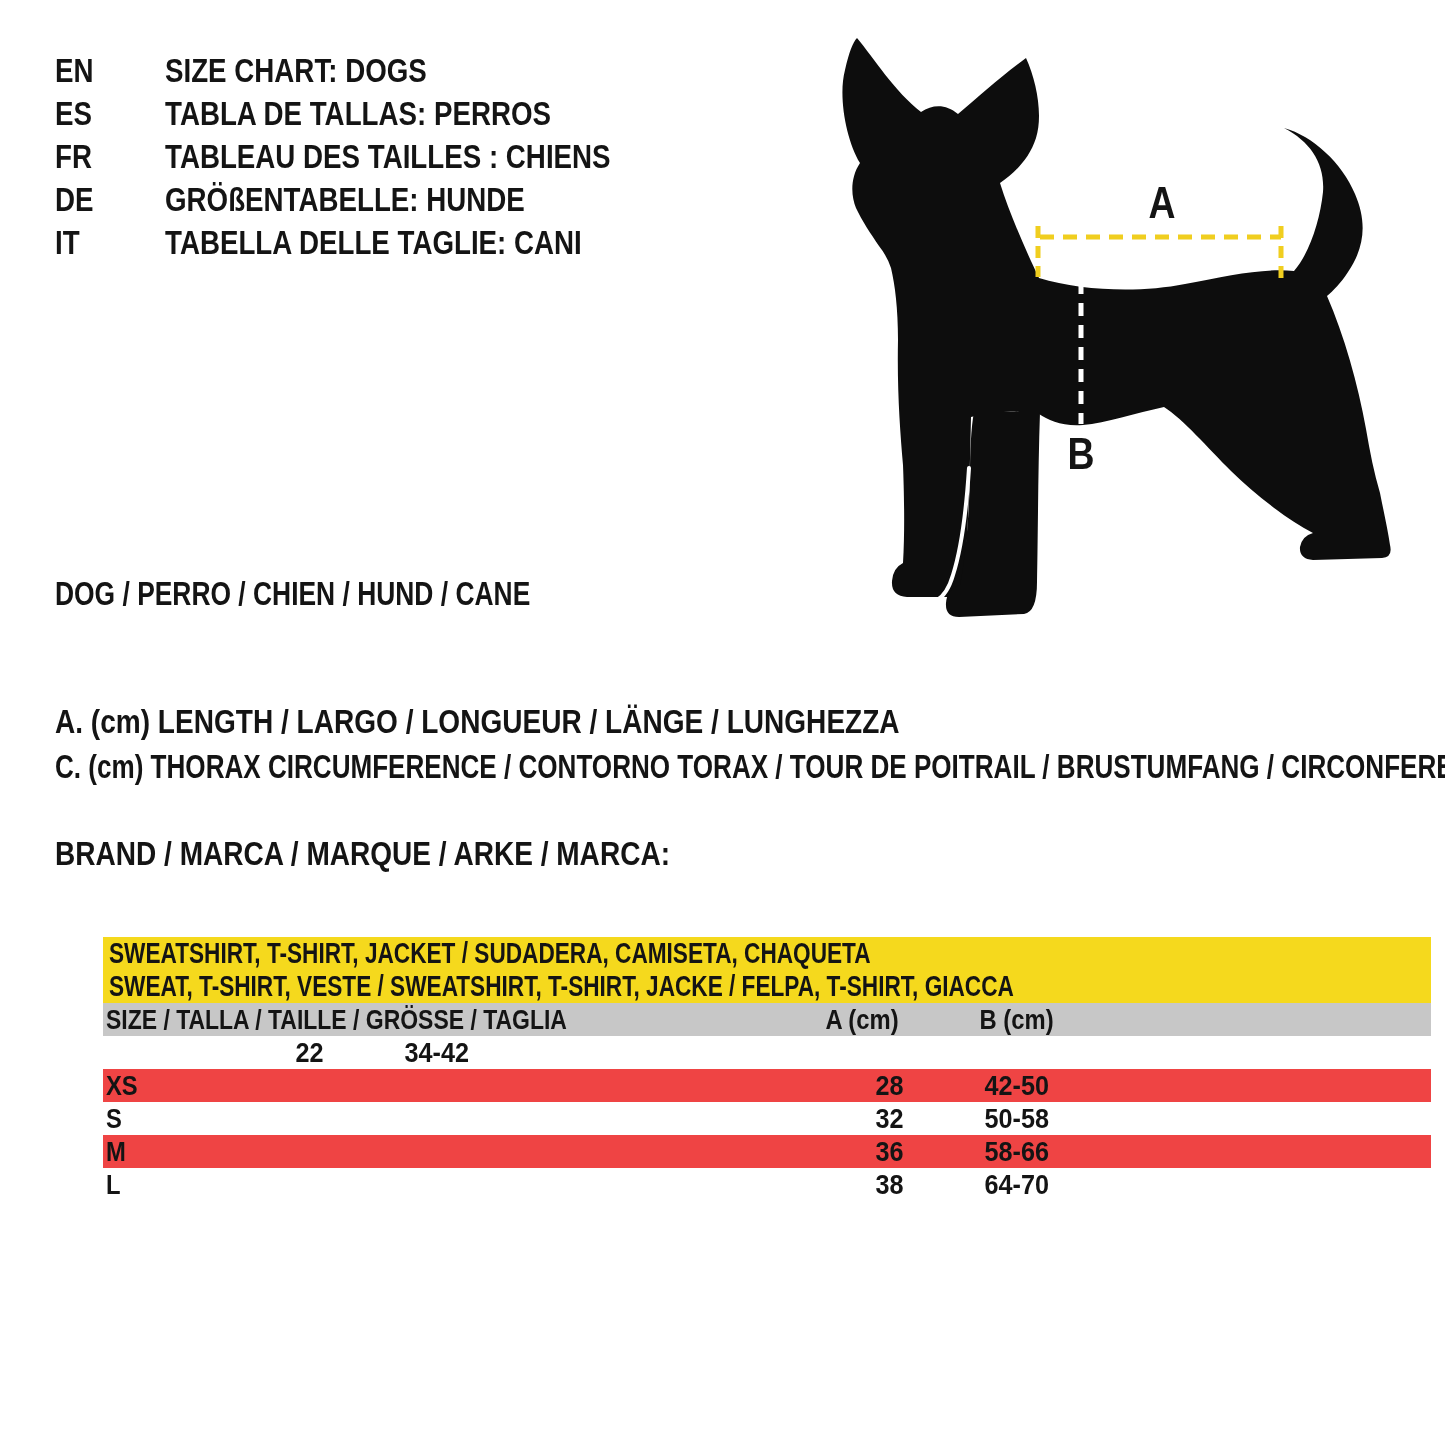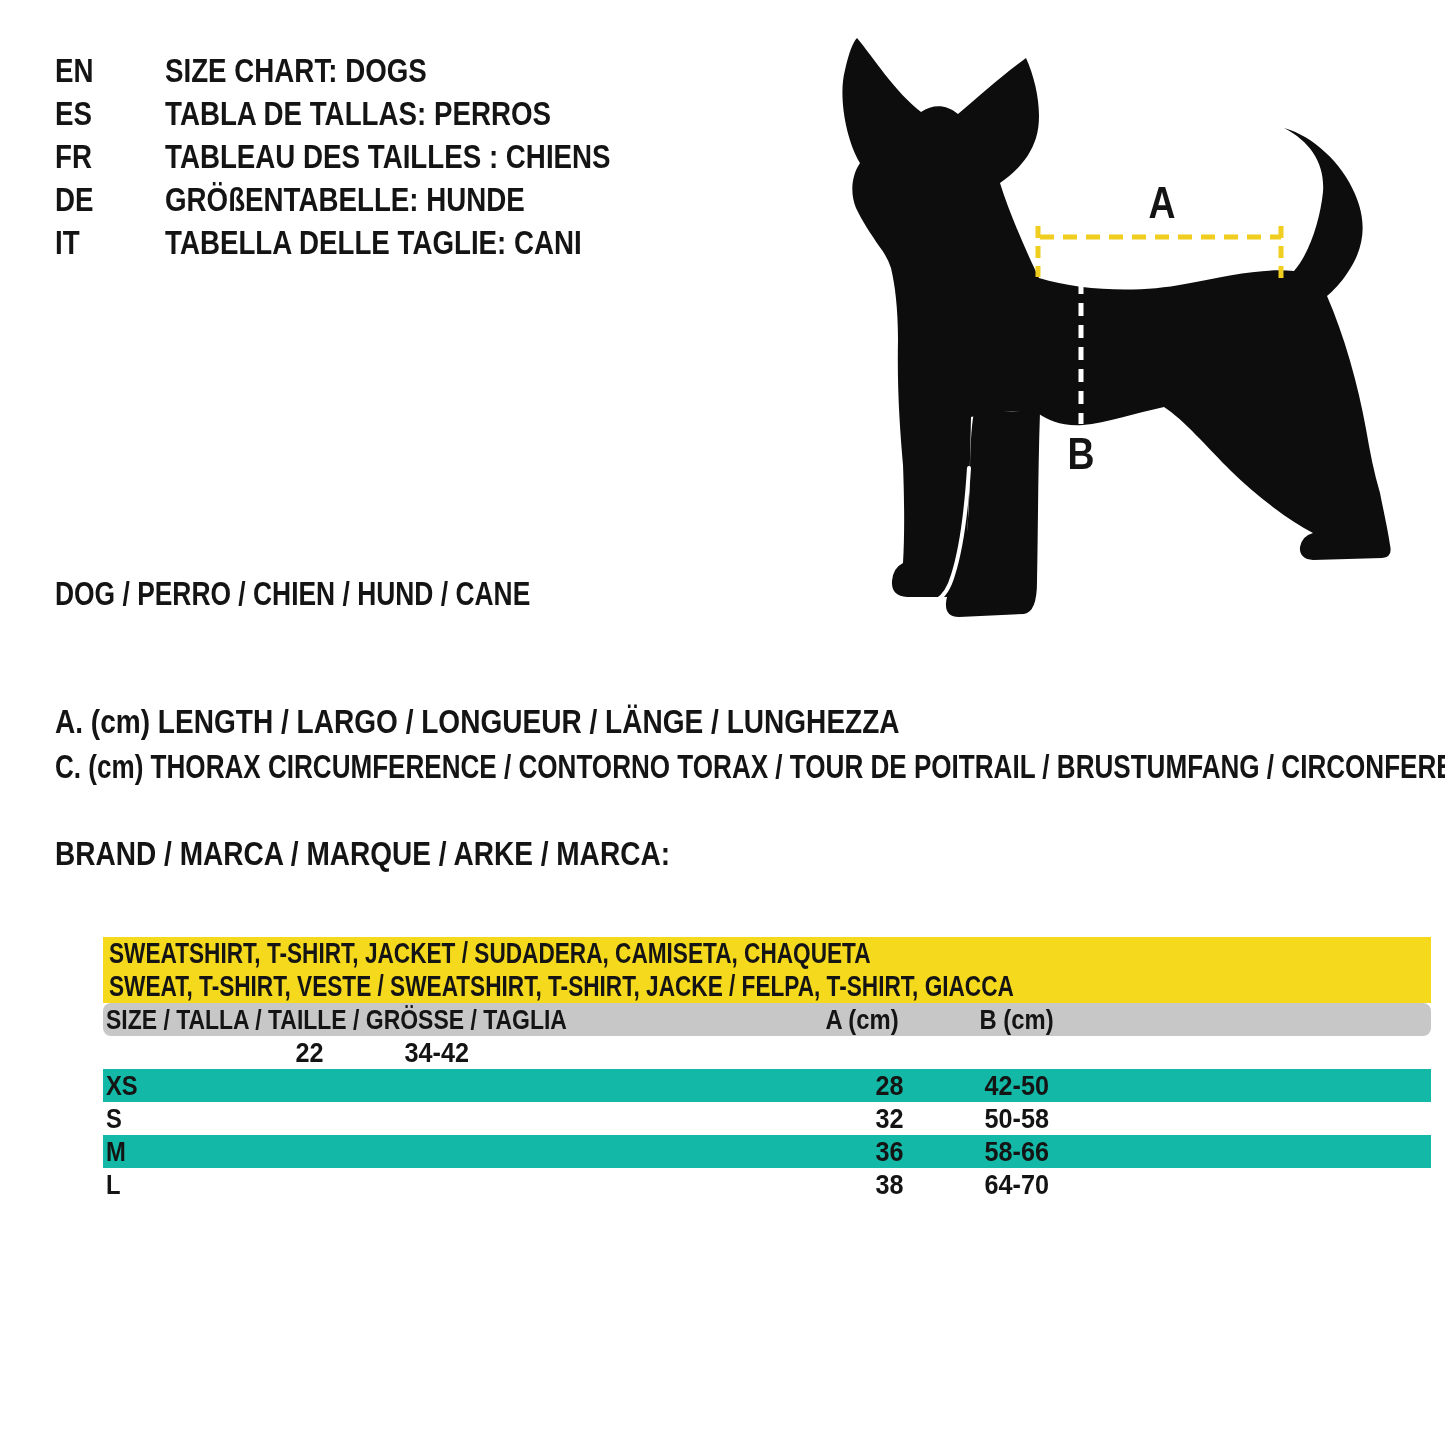--- a/index.html
+++ b/index.html
@@ -23,25 +23,25 @@
   .dog-caption{top:575px;}
   .measure-a{top:703px;}
   .measure-c{top:748px;}
   .brand{top:835px;}
 
   
   .table{position:absolute;left:55px;top:937px;width:1328px;margin-left:48px;}
   .band{background:var(--band,#F5D91D);padding-left:6px;}
   .band-line{line-height:33px;font-size:29px;font-weight:700;}
   .row{display:flex;height:33px;align-items:center;font-size:28px;font-weight:600;}
-  .thead{background:#C7C7C7;border-radius:8px;}
+  .thead{background:#C7C7C7;}
   .c1{width:580px;padding-left:3px;}
   .c2{width:222px;text-align:right;}
   .c3{width:224px;text-align:center;}
-  .zebra{background:#14b8a6;}
+  .zebra{background:#ef4444;}
 </style>
 </head>
 <body>
 
 <div class="canvas">
 
   <div class="lang">
     <div class="lang-row">
       <span class="lang-code sx">EN</span>
       <span class="sx">SIZE CHART: DOGS</span>

